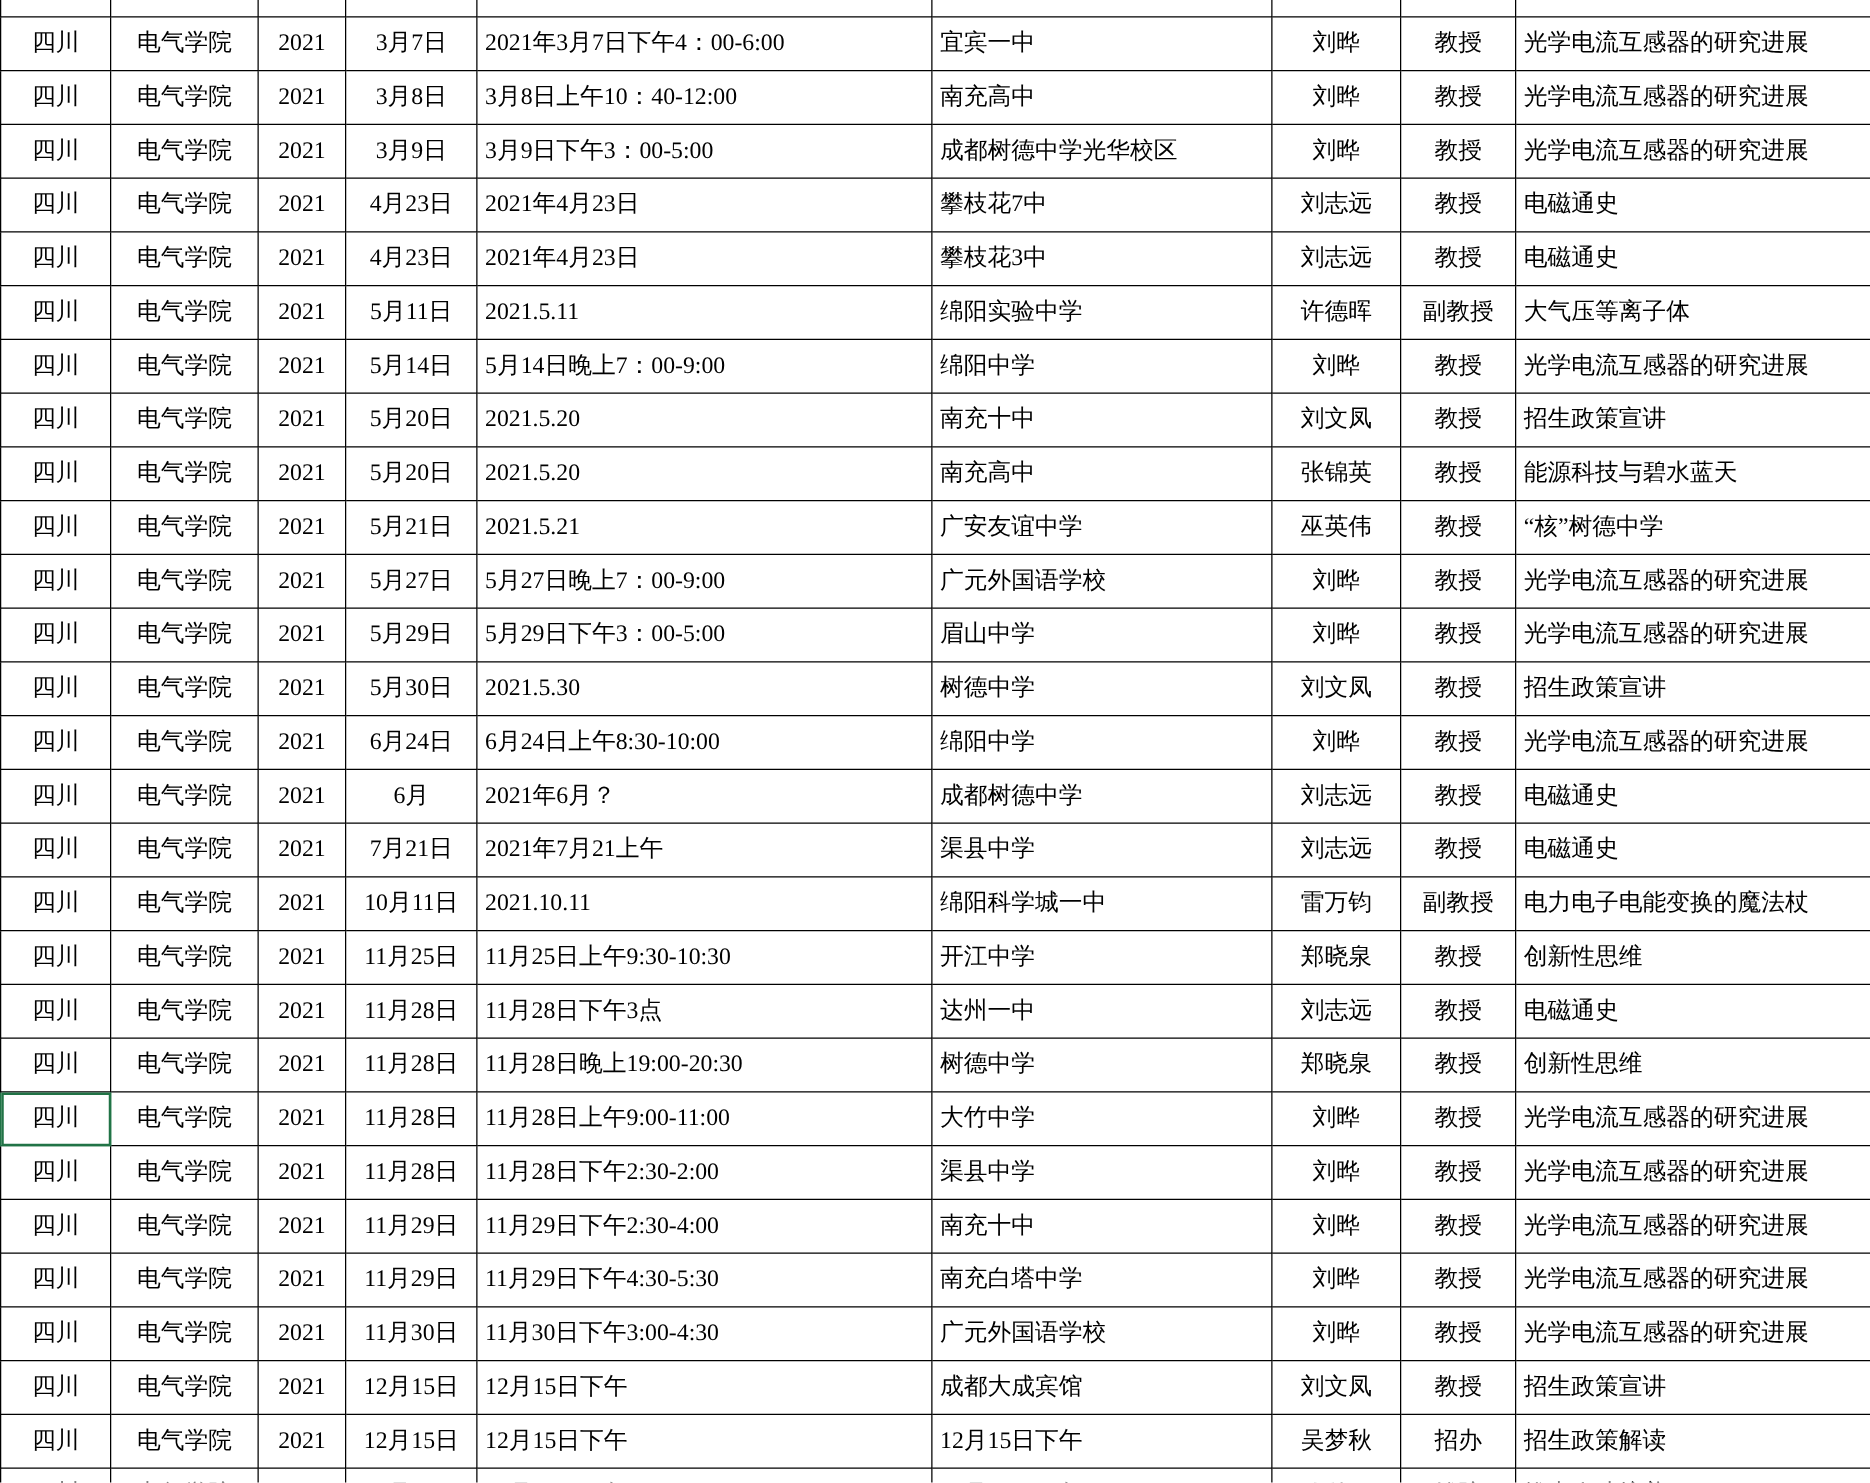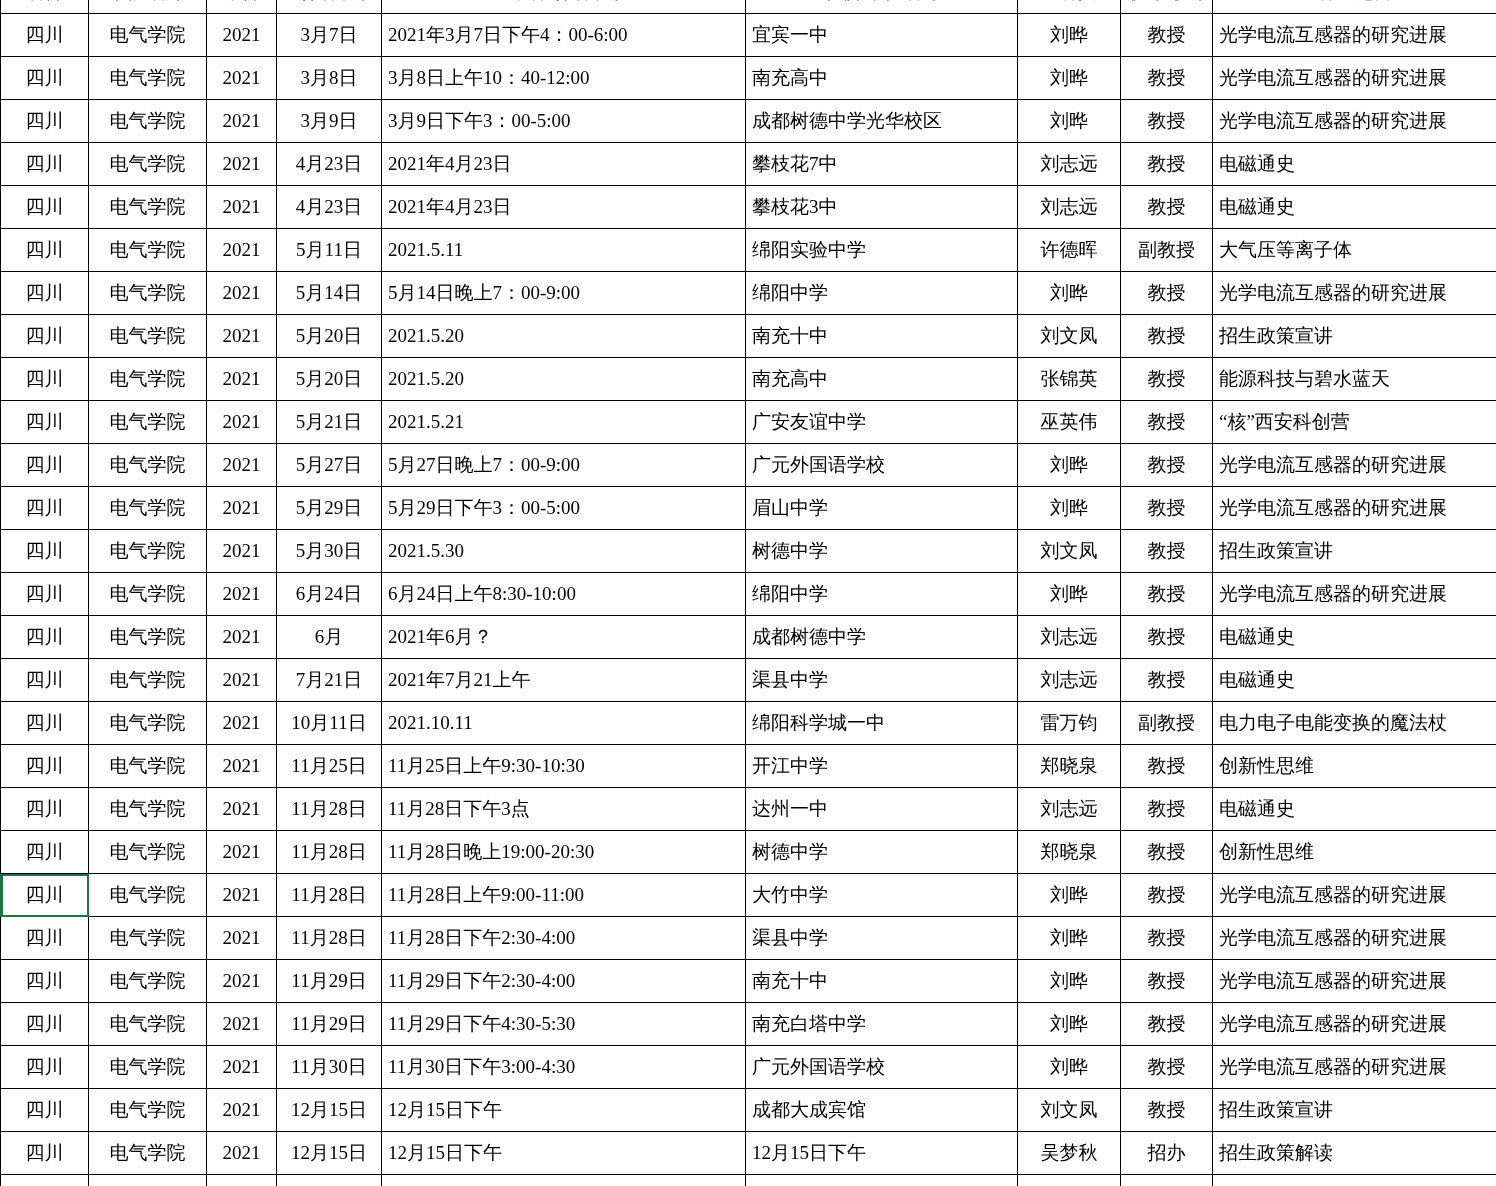--- a/index.html
+++ b/index.html
@@ -191,21 +191,21 @@
         </tr>
         <tr>
           <td class="ctr">四川</td>
           <td class="ctr">电气学院</td>
           <td class="ctr">2021</td>
           <td class="ctr">5月21日</td>
           <td class="lft">2021.5.21</td>
           <td class="lft">广安友谊中学</td>
           <td class="ctr">巫英伟</td>
           <td class="ctr">教授</td>
-          <td class="lft">“核”西安科创营</td>
+          <td class="lft">“核”树德中学</td>
         </tr>
         <tr>
           <td class="ctr">四川</td>
           <td class="ctr">电气学院</td>
           <td class="ctr">2021</td>
           <td class="ctr">5月27日</td>
           <td class="lft">5月27日晚上7：00-9:00</td>
           <td class="lft">广元外国语学校</td>
           <td class="ctr">刘晔</td>
           <td class="ctr">教授</td>
@@ -319,21 +319,21 @@
           <td class="lft">大竹中学</td>
           <td class="ctr">刘晔</td>
           <td class="ctr">教授</td>
           <td class="lft">光学电流互感器的研究进展</td>
         </tr>
         <tr>
           <td class="ctr">四川</td>
           <td class="ctr">电气学院</td>
           <td class="ctr">2021</td>
           <td class="ctr">11月28日</td>
-          <td class="lft">11月28日下午2:30-4:00</td>
+          <td class="lft">11月28日下午2:30-2:00</td>
           <td class="lft">渠县中学</td>
           <td class="ctr">刘晔</td>
           <td class="ctr">教授</td>
           <td class="lft">光学电流互感器的研究进展</td>
         </tr>
         <tr>
           <td class="ctr">四川</td>
           <td class="ctr">电气学院</td>
           <td class="ctr">2021</td>
           <td class="ctr">11月29日</td>

